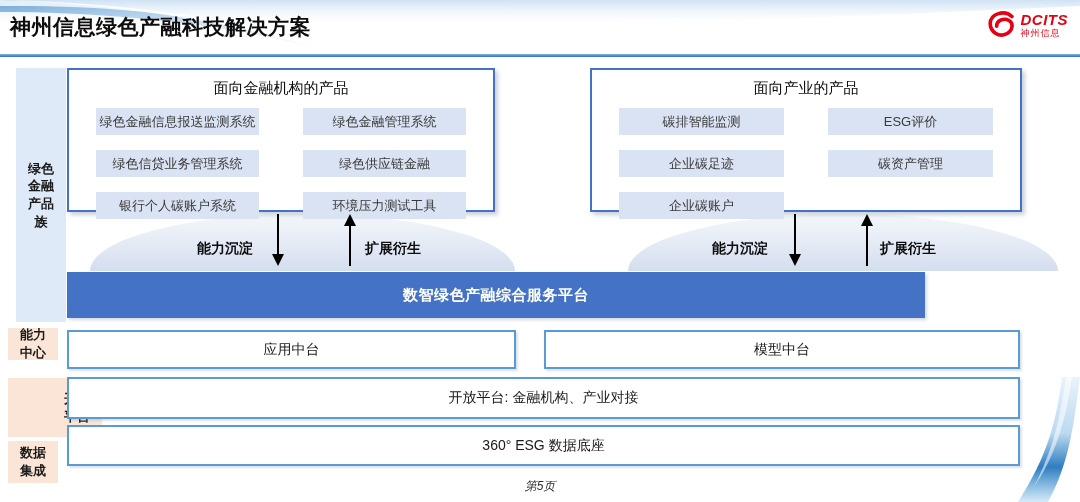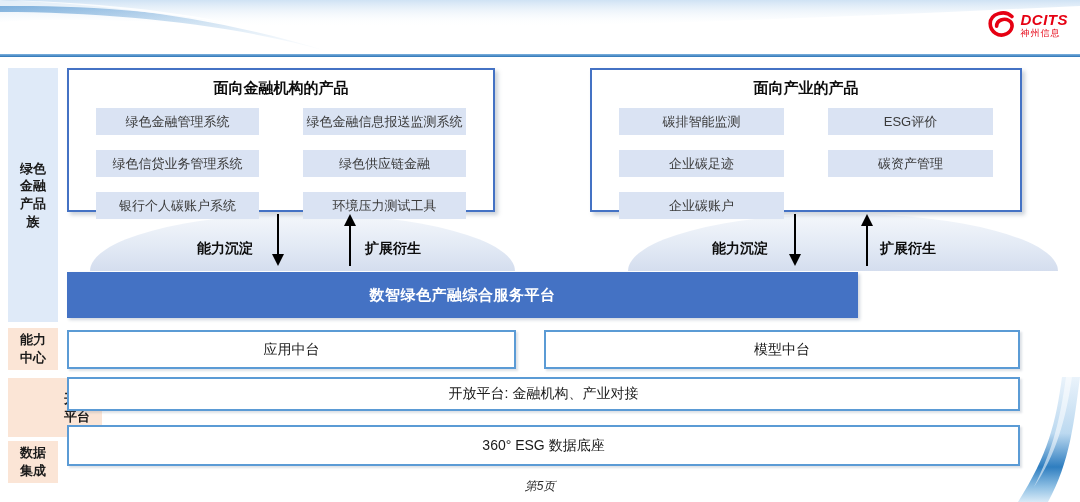--- a/index.html
+++ b/index.html
@@ -18,34 +18,34 @@
   .logo{position:absolute;right:12px;top:11px;display:flex;align-items:center;gap:4px;z-index:3;}
   .logo-text{display:flex;flex-direction:column;line-height:1;}
   .logo-brand{font-size:15px;font-weight:bold;font-style:italic;color:#e60012;letter-spacing:.5px;}
   .logo-sub{font-size:9px;color:#e60012;margin-top:2px;letter-spacing:1px;}
   
   .side-label{
     position:absolute;left:8px;width:50px;display:flex;align-items:center;justify-content:center;
     font-weight:bold;font-size:13px;color:#1a1a1a;text-align:center;z-index:2;
   }
   .side-label .wrap2{width:2em;word-break:break-all;line-height:1.35;}
-  .side-family{top:68px;height:254px;background:#dfeaf8;}
+  .side-family{top:68px;height:254px;background:#dfeaf8;margin-left:8px;}
   .side-peach{background:#fbe5d6;}
-  .side-capability{top:328px;height:42px;}
+  .side-capability{top:328px;height:32px;}
   .side-open{top:378px;height:59px;padding-left:44px;}
   .side-data{top:441px;height:42px;}
   
   .product-box{
     position:absolute;top:68px;height:144px;background:#fff;border:2px solid #4472c4;
     box-shadow:3px 3px 4px rgba(110,125,150,.35);z-index:2;box-sizing:border-box;
   }
   .box-finance{left:67px;width:428px;}
   .box-industry{left:590px;width:432px;}
   .product-box .box-title{
-    text-align:center;font-size:15px;font-weight:bold;color:#0d0d0d;margin-top:9px;margin-bottom:10px;
+    text-align:center;font-size:15px;font-weight:normal;color:#0d0d0d;margin-top:9px;margin-bottom:10px;
   }
   .chip-grid{
     display:grid;grid-template-columns:1fr 1fr;column-gap:44px;row-gap:15px;padding:0 27px;
   }
   .chip{
     background:#dae3f3;height:27px;display:flex;align-items:center;justify-content:center;
     font-size:13px;color:#3a3a3a;white-space:nowrap;
   }
   
   .dome{
@@ -54,32 +54,32 @@
     background:linear-gradient(to bottom,#f4f7fb 0%,#e3eaf5 55%,#d4ddee 100%);
   }
   .dome-left{left:90px;width:425px;}
   .dome-right{left:628px;width:430px;}
   .arrow-label{
     position:absolute;top:240px;font-size:14px;font-weight:bold;color:#0d0d0d;z-index:2;white-space:nowrap;
   }
   .arrow{position:absolute;top:214px;z-index:2;}
   
   .platform-bar{
-    position:absolute;left:67px;top:272px;width:791px;height:46px;background:#4472c4;
+    position:absolute;left:67px;top:272px;width:858px;height:46px;background:#4472c4;
     display:flex;align-items:center;justify-content:center;color:#fff;font-size:15px;font-weight:bold;
     z-index:2;box-shadow:2px 2px 3px rgba(110,125,150,.3);letter-spacing:.5px;
   }
   .mid-box{
     position:absolute;background:#fff;border:2px solid #5b9bd5;box-sizing:border-box;
     display:flex;align-items:center;justify-content:center;font-size:14px;color:#1a1a1a;z-index:2;
     box-shadow:2px 2px 2px rgba(120,135,155,.25);
   }
   .box-app{left:67px;top:330px;width:449px;height:39px;}
   .box-model{left:544px;top:330px;width:476px;height:39px;}
-  .box-open{left:67px;top:377px;width:953px;height:34px;}
+  .box-open{left:67px;top:377px;width:953px;height:42px;}
   .box-data{left:67px;top:425px;width:953px;height:41px;}
   
   .page-footer{
     position:absolute;left:0;top:478px;width:1080px;text-align:center;
     font-size:12px;font-style:italic;color:#2b2b2b;z-index:2;
   }
   .corner-ribbon{position:absolute;right:0;bottom:0;z-index:1;pointer-events:none;}
 </style>
 </head>
 <body>
@@ -95,20 +95,21 @@
       <linearGradient id="gB" x1="0" y1="0" x2="1" y2="1">
         <stop offset="0" stop-color="#5e9cd3"></stop>
           <stop offset="1" stop-color="#bcd7ee" stop-opacity="0"></stop>
       </linearGradient>
     </defs>
     <path d="M0,0 L1080,0 L1080,6 C820,18 560,30 300,26 C180,24 70,16 0,22 Z" fill="url(#gA)"></path>
     <path d="M0,0 C110,4 220,18 330,52 C240,26 120,12 0,12 Z" fill="url(#gB)" opacity="0.85"></path>
     <path d="M0,0 C90,2 180,10 260,30 C180,12 90,5 0,6 Z" fill="#ffffff" opacity="0.8"></path>
   </svg>
 
+  <div class="page-title">神州信息绿色产融科技解决方案</div>
   <div class="header-line"></div>
 
   <div class="logo">
     <svg width="30" height="28" viewBox="0 0 30 28">
       <path d="M26 7 C20 -1 5 1 3.5 11 C2.5 19 10 26 18 23.5 C25 21 27 14 22.5 10.5 C18 7 10.5 8.5 9.5 14.5" fill="none" stroke="#e60012" stroke-width="3.6" stroke-linecap="round" transform="rotate(-8 15 14)"></path>
     </svg>
     <div class="logo-text">
       <span class="logo-brand">DCITS</span>
       <span class="logo-sub">神州信息</span>
     </div>
@@ -123,22 +124,22 @@
   <div class="side-label side-peach side-open">
     <div class="wrap2">开放平台</div>
   </div>
   <div class="side-label side-peach side-data">
     <div class="wrap2">数据集成</div>
   </div>
 
   <div class="product-box box-finance">
     <div class="box-title">面向金融机构的产品</div>
     <div class="chip-grid">
+      <div class="chip">绿色金融信息报送监测系统</div>
       <div class="chip">绿色金融管理系统</div>
-      <div class="chip">绿色金融信息报送监测系统</div>
       <div class="chip">绿色信贷业务管理系统</div>
       <div class="chip">绿色供应链金融</div>
       <div class="chip">银行个人碳账户系统</div>
       <div class="chip">环境压力测试工具</div>
     </div>
   </div>
 
   <div class="product-box box-industry">
     <div class="box-title">面向产业的产品</div>
     <div class="chip-grid">

